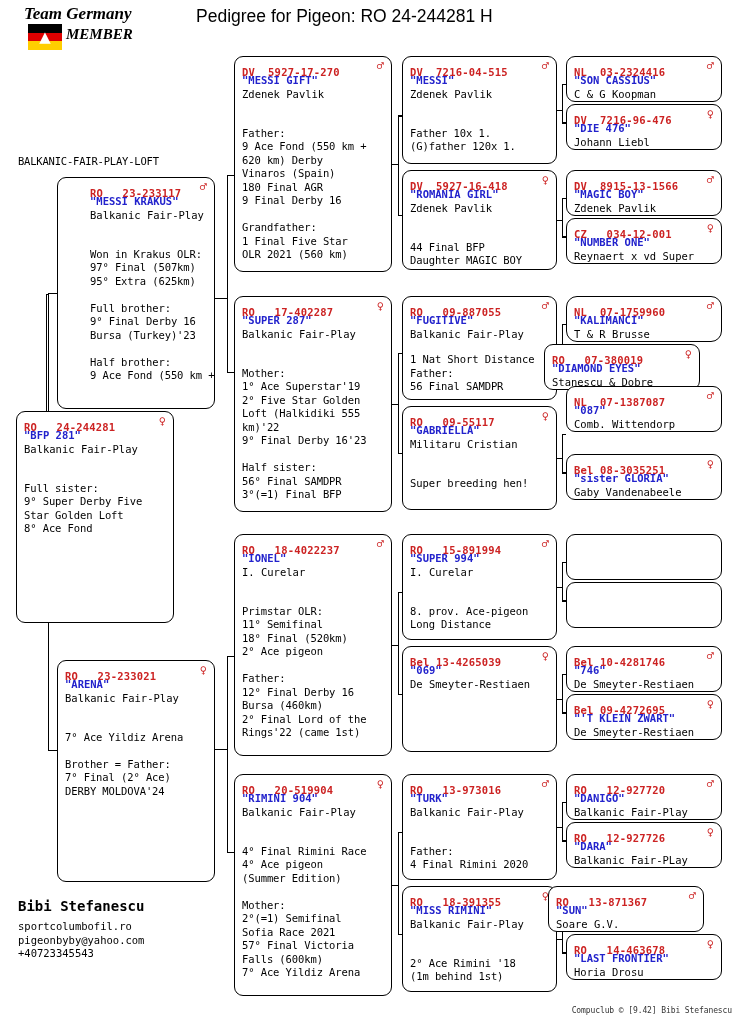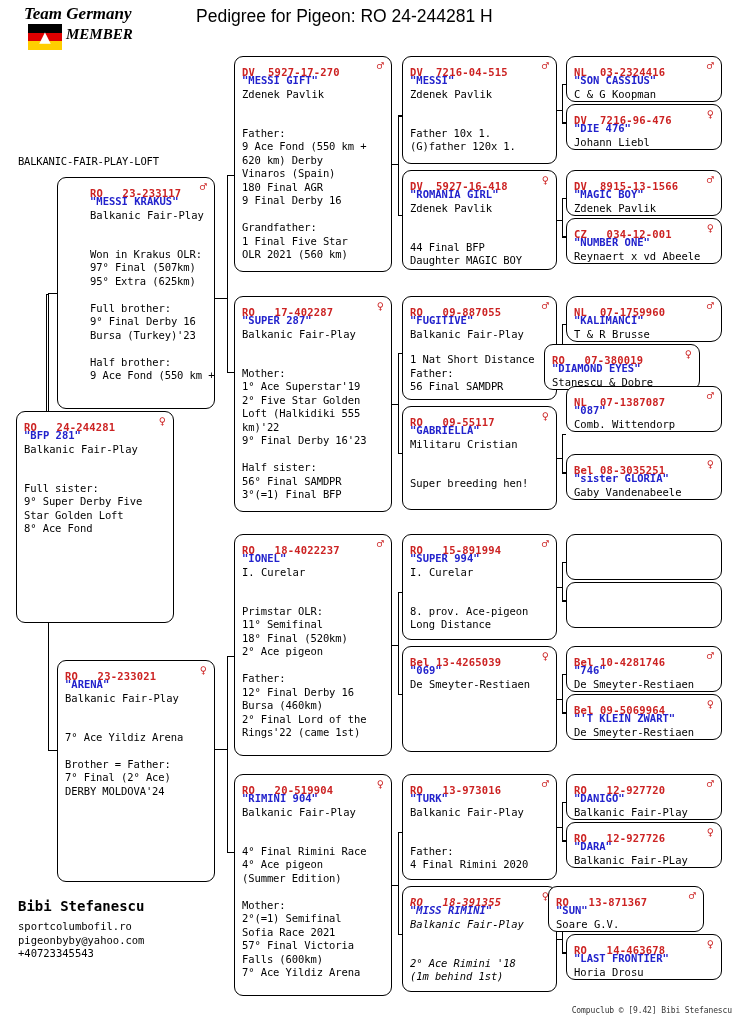--- a/index.html
+++ b/index.html
@@ -347,21 +347,21 @@
     <div class="pbox" style="left: 402px; top: 774px; width: 155px; height: 106px;">
       <div class="ringline"><span class="ring">RO   13-973016</span><span class="sex">♂</span></div>
       <div class="name">"TURK"</div>
       <div class="breeder">Balkanic Fair-Play</div>
       <div class="notes">
         <div class="note blank"></div>
         <div class="note">Father:</div>
         <div class="note">4 Final Rimini 2020</div>
       </div>
     </div>
-    <div class="pbox" style="left: 402px; top: 886px; width: 155px; height: 106px; font-style: italic;">
+    <div class="pbox" style="left: 402px; top: 886px; width: 155px; height: 106px;">
       <div class="ringline"><span class="ring">RO   18-391355</span><span class="sex">♀</span></div>
       <div class="name">"MISS RIMINI"</div>
       <div class="breeder">Balkanic Fair-Play</div>
       <div class="notes">
         <div class="note blank"></div>
         <div class="note">2° Ace Rimini '18</div>
         <div class="note">(1m behind 1st)</div>
       </div>
     </div>
     <div class="pbox" style="left: 566px; top: 56px; width: 156px; height: 46px;">
@@ -375,21 +375,21 @@
       <div class="breeder">Johann Liebl</div>
     </div>
     <div class="pbox" style="left: 566px; top: 170px; width: 156px; height: 46px;">
       <div class="ringline"><span class="ring">DV  8915-13-1566</span><span class="sex">♂</span></div>
       <div class="name">"MAGIC BOY"</div>
       <div class="breeder">Zdenek Pavlik</div>
     </div>
     <div class="pbox" style="left: 566px; top: 218px; width: 156px; height: 46px;">
       <div class="ringline"><span class="ring">CZ   034-12-001</span><span class="sex">♀</span></div>
       <div class="name">"NUMBER ONE"</div>
-      <div class="breeder">Reynaert x vd Abeele</div>
+      <div class="breeder">Reynaert x vd Super</div>
     </div>
     <div class="pbox" style="left: 566px; top: 296px; width: 156px; height: 46px; border-radius: 11px;">
       <div class="ringline"><span class="ring">NL  07-1759960</span><span class="sex">♂</span></div>
       <div class="name">"KALIMANCI"</div>
       <div class="breeder">T &amp; R Brusse</div>
     </div>
     <div class="pbox" style="left: 544px; top: 344px; width: 156px; height: 46px;">
       <div class="ringline"><span class="ring">RO   07-380019</span><span class="sex">♀</span></div>
       <div class="name">"DIAMOND EYES"</div>
       <div class="breeder">Stanescu &amp; Dobre</div>
@@ -405,21 +405,21 @@
       <div class="breeder">Gaby Vandenabeele</div>
     </div>
     <div class="pbox" style="left: 566px; top: 534px; width: 156px; height: 46px;"></div>
     <div class="pbox" style="left: 566px; top: 582px; width: 156px; height: 46px;"></div>
     <div class="pbox" style="left: 566px; top: 646px; width: 156px; height: 46px;">
       <div class="ringline"><span class="ring">Bel 10-4281746</span><span class="sex">♂</span></div>
       <div class="name">"746"</div>
       <div class="breeder">De Smeyter-Restiaen</div>
     </div>
     <div class="pbox" style="left: 566px; top: 694px; width: 156px; height: 46px;">
-      <div class="ringline"><span class="ring">Bel 09-5069964</span><span class="sex">♀</span></div>
+      <div class="ringline"><span class="ring">Bel 09-4272695</span><span class="sex">♀</span></div>
       <div class="name">"'T KLEIN ZWART"</div>
       <div class="breeder">De Smeyter-Restiaen</div>
     </div>
     <div class="pbox" style="left: 566px; top: 774px; width: 156px; height: 46px;">
       <div class="ringline"><span class="ring">RO   12-927720</span><span class="sex">♂</span></div>
       <div class="name">"DANIGO"</div>
       <div class="breeder">Balkanic Fair-Play</div>
     </div>
     <div class="pbox" style="left: 566px; top: 822px; width: 156px; height: 46px;">
       <div class="ringline"><span class="ring">RO   12-927726</span><span class="sex">♀</span></div>

